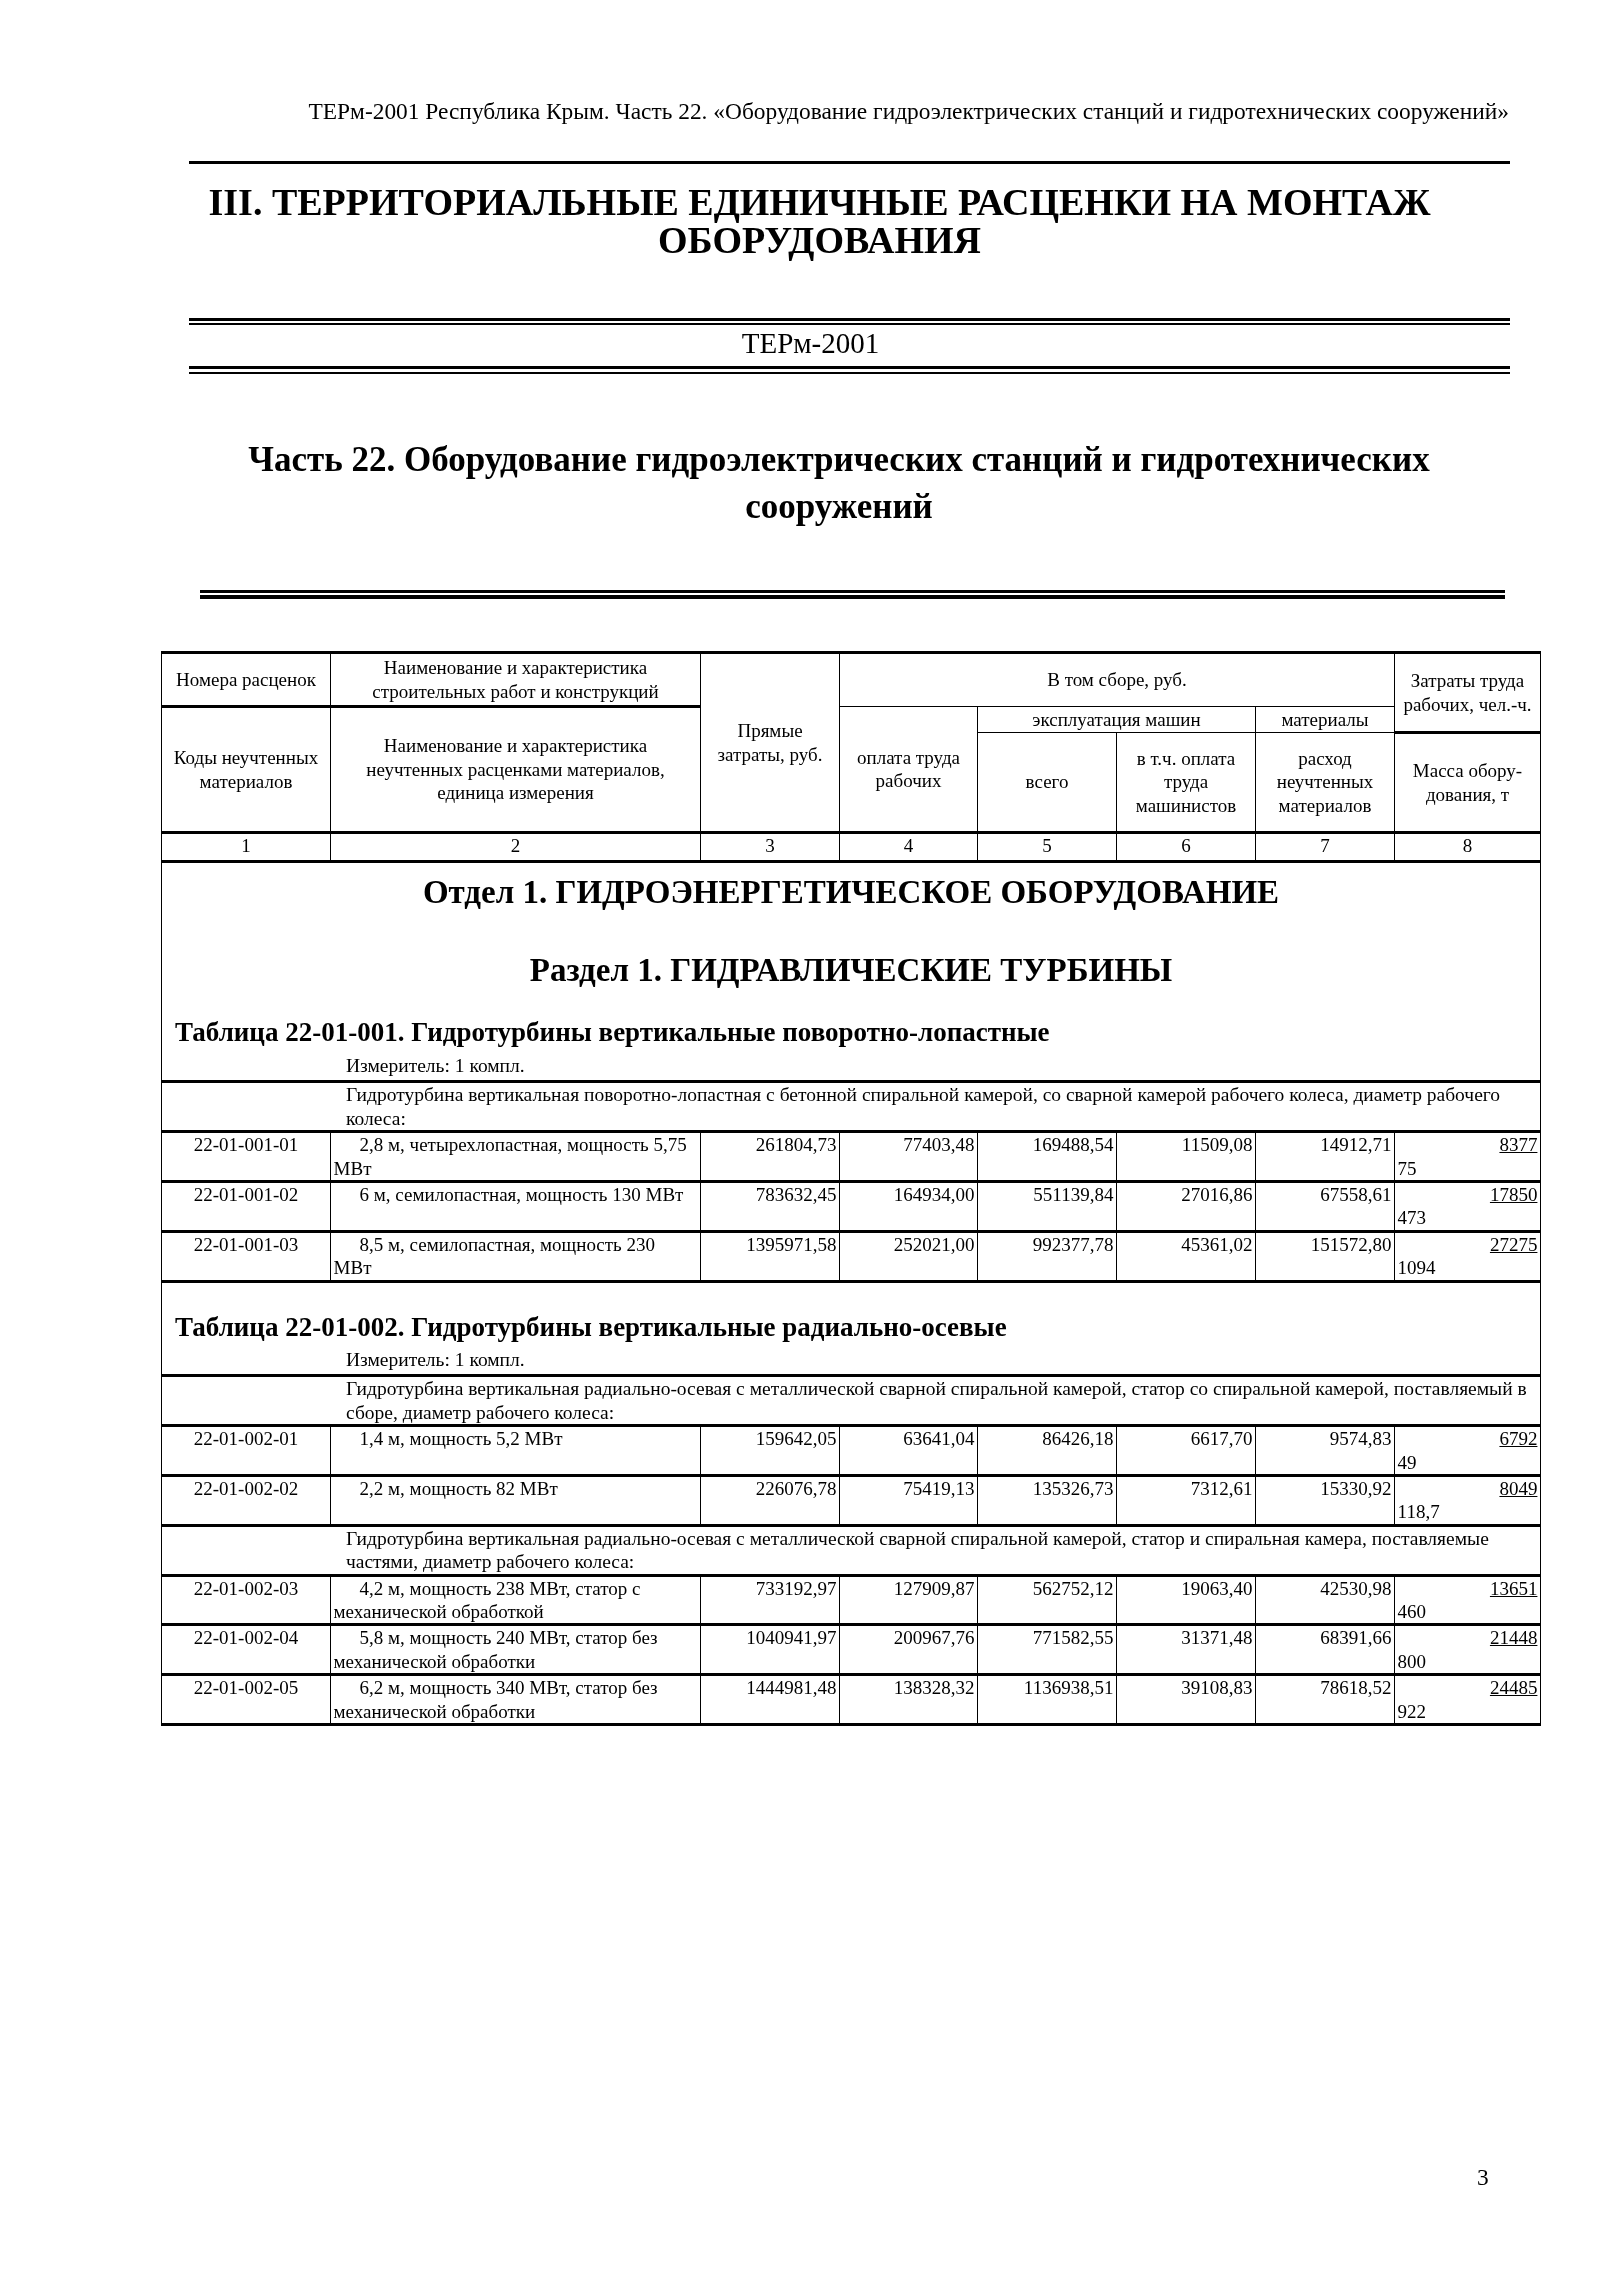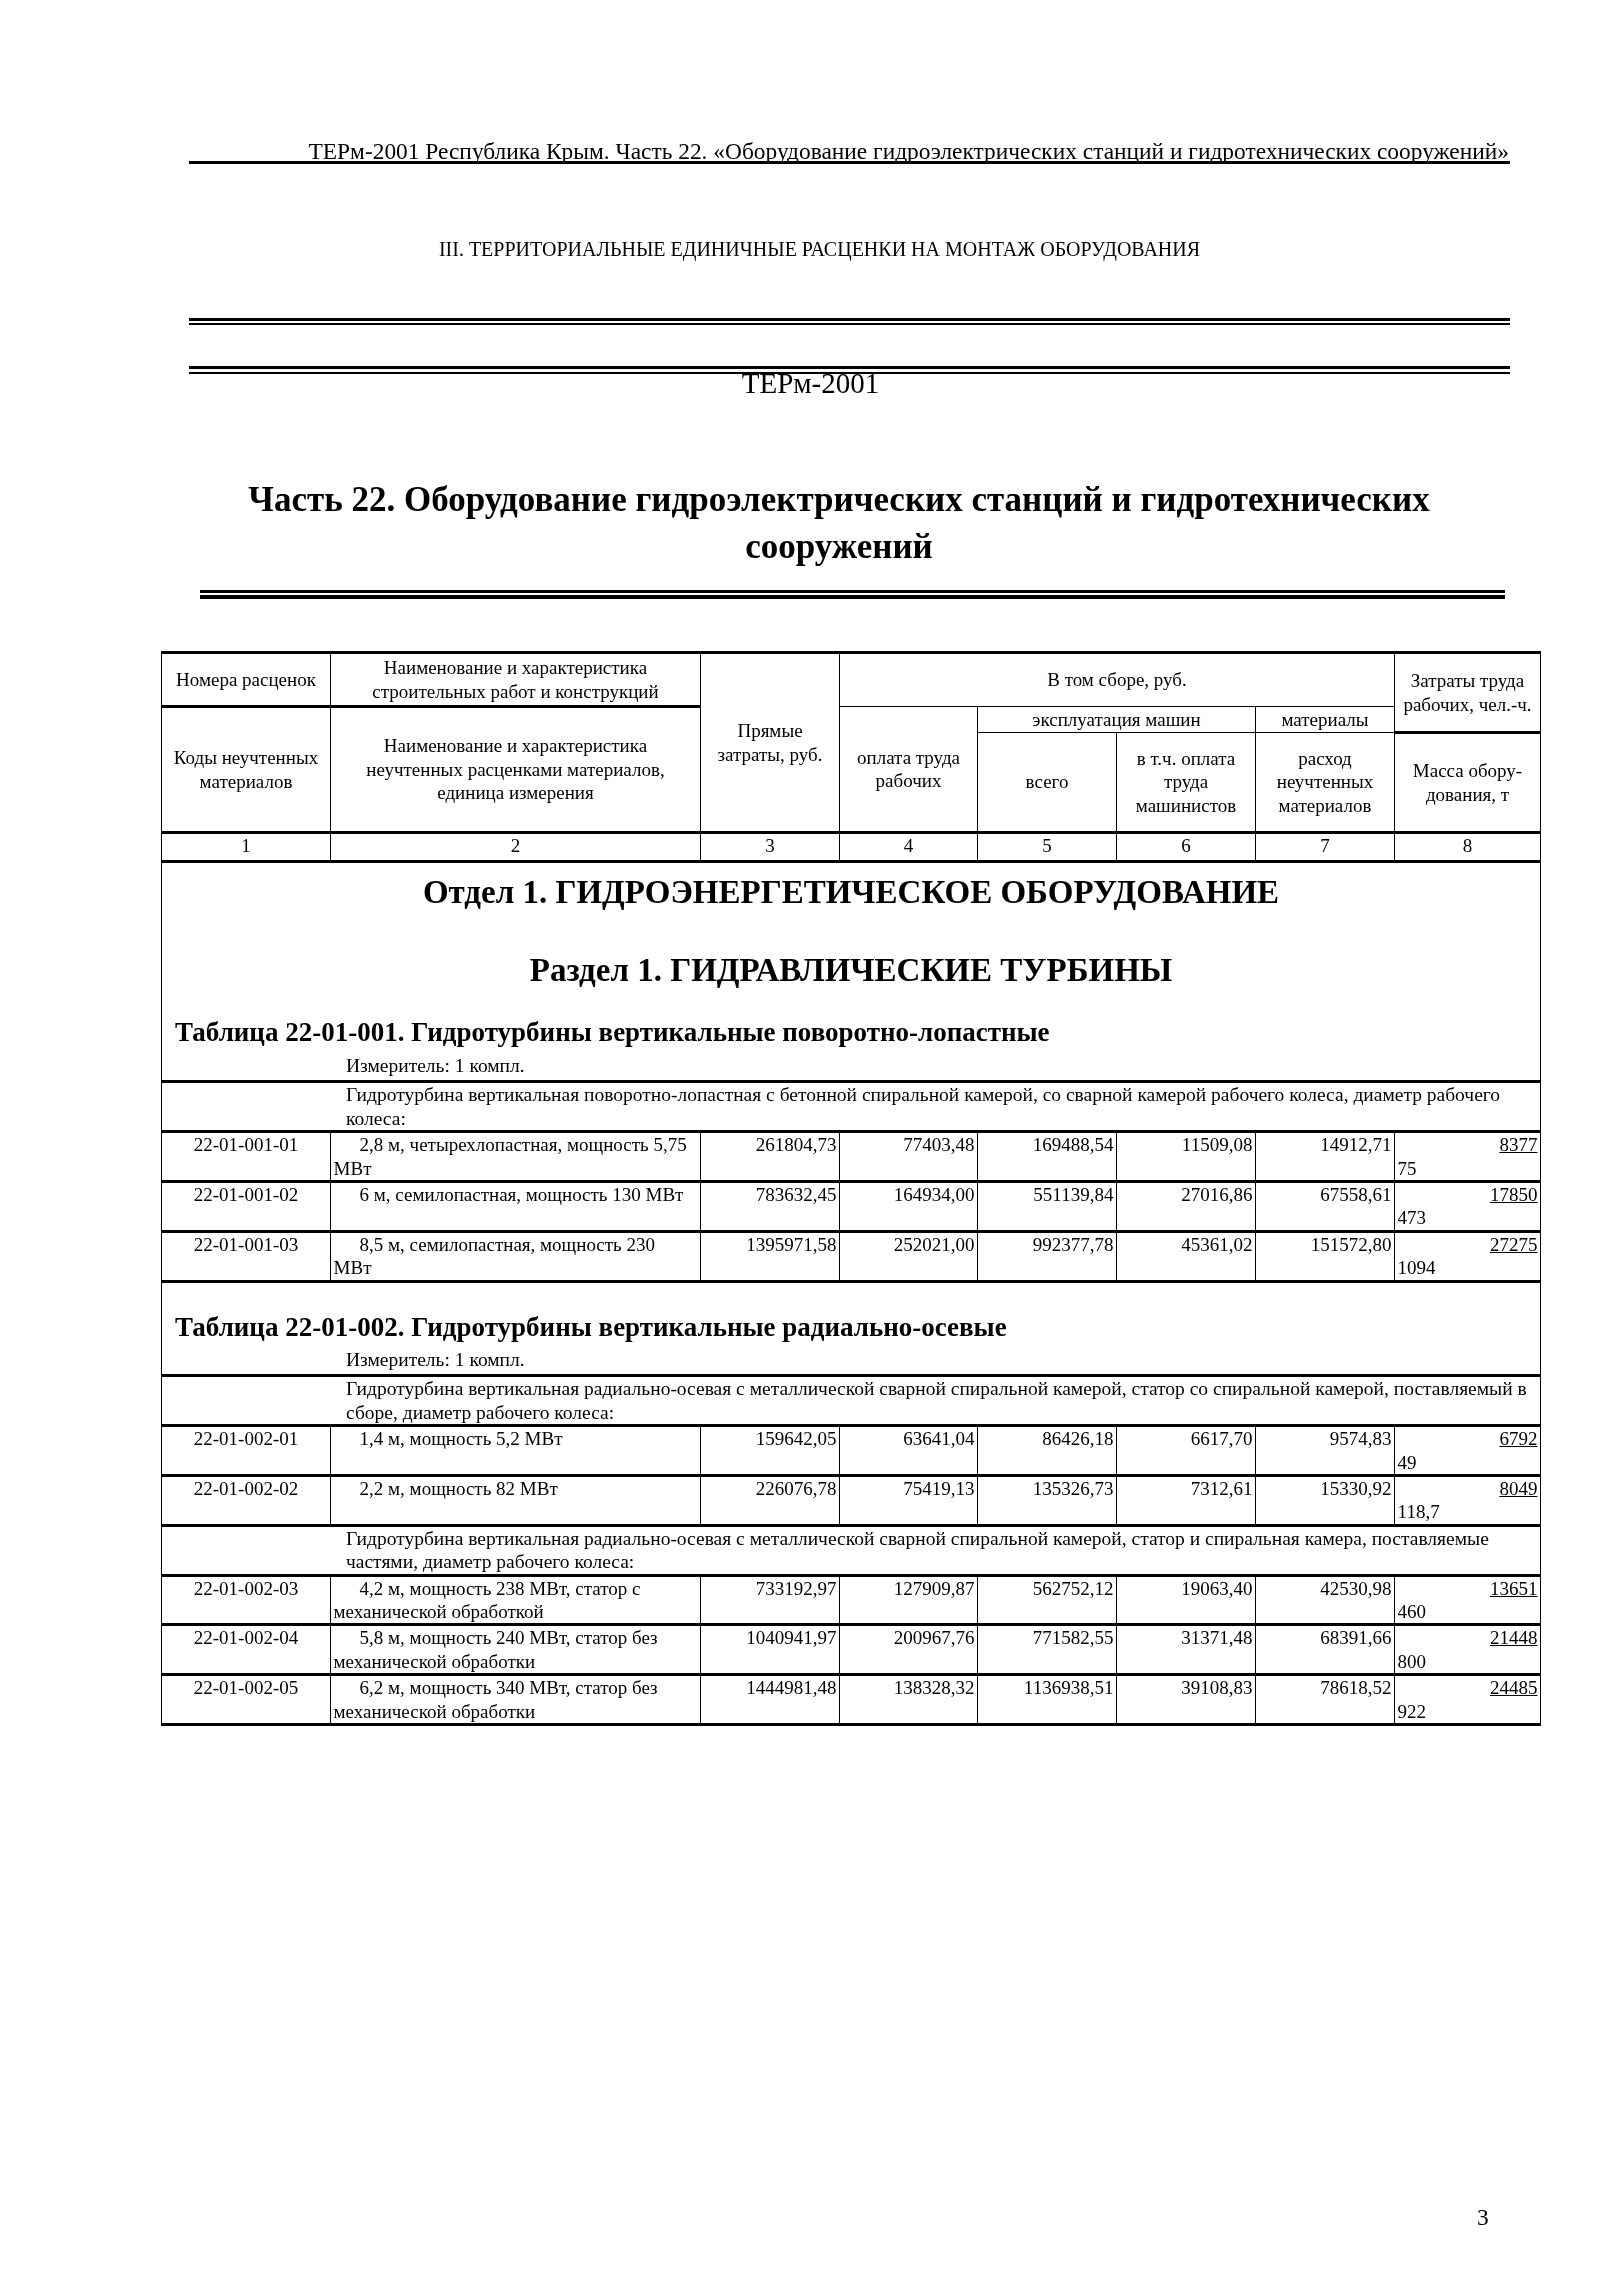--- a/index.html
+++ b/index.html
@@ -1,21 +1,21 @@
 <!DOCTYPE html>
 <html style="font-size:10.4px"><head>
 <meta charset="utf-8">
 <style>
   html, body { margin: 0; padding: 0; background: #ffffff; }
   body { width: 1620px; height: 2284px; position: relative; overflow: hidden;
          font-family: "Liberation Serif", "DejaVu Serif", serif; color: #000; }
-  .abs { position: absolute; margin-top: 40px; }
+  .abs { position: absolute; }
   .running-header { left: 195px; width: 1314px; top: 96px; font-size: 23.4px; line-height: 30px; text-align: right; }
   .rule { position: absolute; background: #000; }
-  .main-title { left: 182px; width: 1275px; top: 190px; font-size: 20px; font-weight: normal; text-align: center; line-height: 38px; }
+  .main-title { left: 182px; width: 1275px; top: 183px; font-size: 38px; font-weight: bold; text-align: center; line-height: 38px; }
   .term-label { left: 189px; width: 1243px; top: 327px; font-size: 29px; text-align: center; }
   .part-title { left: 195px; width: 1288px; top: 436px; font-size: 35px; font-weight: bold; text-align: center; line-height: 47px; }
 
   table.rates { position: absolute; left: 161px; top: 651px; width: 1378px; border-collapse: collapse; table-layout: fixed; font-size: 19px; }
   table.rates td, table.rates th { border: 1.3px solid #000; padding: 0 2.6px; vertical-align: top; font-weight: normal; line-height: 23.4px; }
   table.rates th { text-align: center; vertical-align: middle; }
   .thick-top { border-top: 3.3px solid #000 !important; }
   .thick-bottom { border-bottom: 3.3px solid #000 !important; }
   .col-nums td { text-align: center; height: 26px; vertical-align: middle; }
   .section-cell { border-left: 1.3px solid #000; border-right: 1.3px solid #000; border-top: 3.3px solid #000; border-bottom: none !important; padding: 0 !important; }

